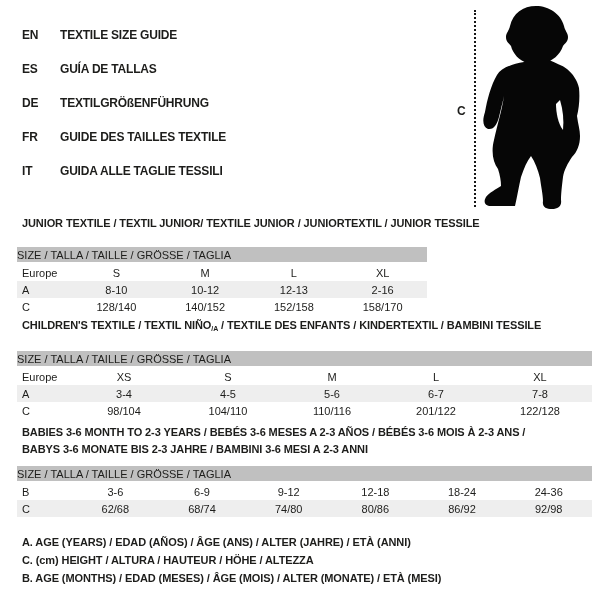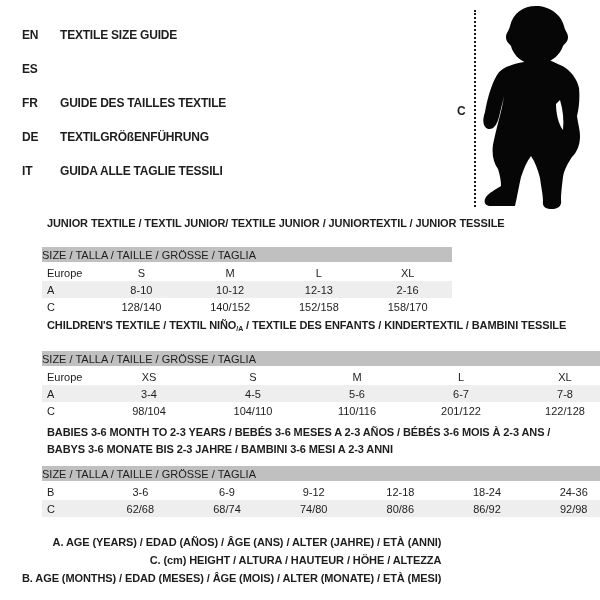--- a/index.html
+++ b/index.html
@@ -9,55 +9,56 @@
   }
   
   .lang-list{position:absolute;top:10px;left:22px;font-weight:bold;font-size:12px;line-height:18px;letter-spacing:-0.2px;}
   .lang-row{display:flex;margin-top:16px;}
   .lang-code{width:38px;flex:0 0 auto;}
   
   .measure-line{position:absolute;left:474px;top:10px;height:197px;width:0;border-left:2px dotted #161616;}
   .measure-label{position:absolute;left:457px;top:104px;font-weight:bold;font-size:12px;}
   .baby-svg{position:absolute;left:478px;top:2px;}
   
-  .section{position:absolute;left:17px;margin-left:25px;}
+  .section{position:absolute;left:17px;}
   #sec-junior{top:215px;width:410px;}
   #sec-children{top:317px;width:575px;}
   #sec-babies{top:424px;width:575px;}
   .sec-title{font-weight:bold;font-size:11px;line-height:17px;letter-spacing:-0.1px;padding-left:5px;white-space:nowrap;}
   .subsc{font-size:7px;vertical-align:-2px;}
   #sec-junior .size-table{margin-top:15px;}
   #sec-children .size-table{margin-top:14px;}
   #sec-babies .size-table{margin-top:8px;}
   .bar{height:15px;background:#c0c0c0;display:flex;align-items:center;font-size:11px;margin-bottom:2px;color:#1d1d1b;}
   .trow{display:flex;align-items:center;height:17px;font-size:11px;}
   .stripe{background:#eeeeee;}
   .c0{width:50px;padding-left:5px;flex:0 0 auto;}
   .cc{flex:1;text-align:center;}
   
-  .legend{position:absolute;top:533px;left:22px;font-weight:bold;font-size:11px;line-height:18px;letter-spacing:-0.1px;text-align:right;}
+  .legend{position:absolute;top:533px;left:22px;font-weight:bold;font-size:11px;line-height:18px;letter-spacing:-0.1px;}
 </style>
 </head>
 <body>
 
 <div class="lang-list">
   <div class="lang-row">
     <span class="lang-code">EN</span>
     <span class="lang-label">TEXTILE SIZE GUIDE</span>
   </div>
   <div class="lang-row">
     <span class="lang-code">ES</span>
+    <span class="lang-label">GUÍA DE TALLAS</span>
+  </div>
+  <div class="lang-row">
+    <span class="lang-code">DE</span>
+    <span class="lang-label">TEXTILGRÖßENFÜHRUNG</span>
   </div>
   <div class="lang-row">
     <span class="lang-code">FR</span>
     <span class="lang-label">GUIDE DES TAILLES TEXTILE</span>
-  </div>
-  <div class="lang-row">
-    <span class="lang-code">DE</span>
-    <span class="lang-label">TEXTILGRÖßENFÜHRUNG</span>
   </div>
   <div class="lang-row">
     <span class="lang-code">IT</span>
     <span class="lang-label">GUIDA ALLE TAGLIE TESSILI</span>
   </div>
 </div>
 
 <span class="measure-label">C</span>
 <div class="measure-line"></div>
 <svg class="baby-svg" width="112" height="210" viewBox="0 0 112 210" aria-hidden="true">

